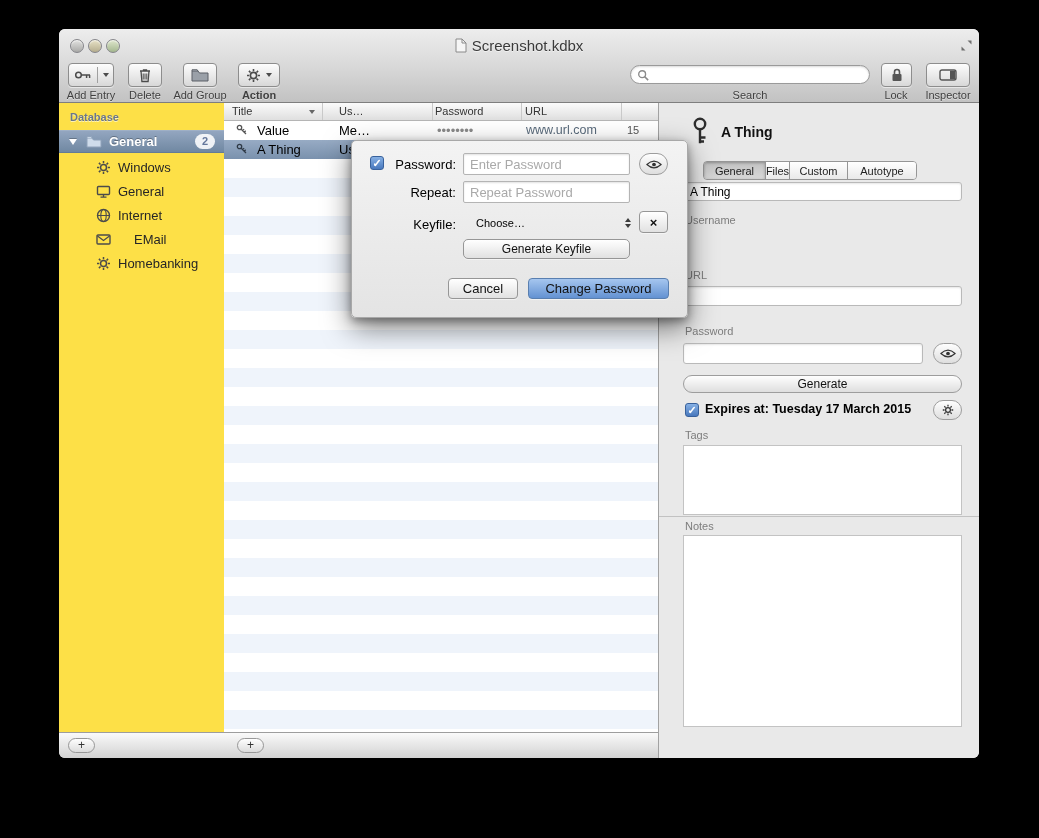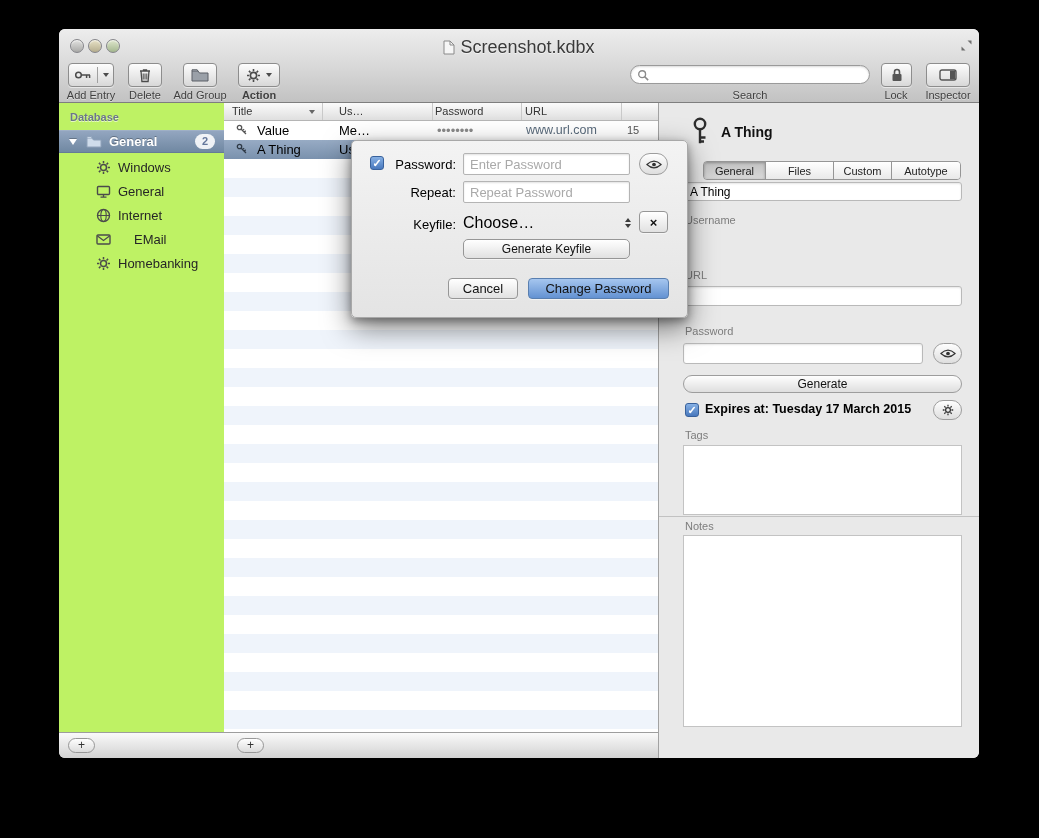--- a/index.html
+++ b/index.html
@@ -5,30 +5,30 @@
   html,body{margin:0;padding:0;background:#000;}
   body{font-family:"Liberation Sans",sans-serif;}
   .abs{position:absolute;}
   #screen{position:relative;width:1039px;height:838px;background:#000;overflow:hidden;}
   #window{left:59px;top:29px;width:920px;height:729px;border-radius:6px;background:#e9e9e9;overflow:hidden;box-shadow:0 18px 45px rgba(0,0,0,.65);}
   #titlebar{left:0;top:0;width:920px;height:74px;background:linear-gradient(180deg,#ededed 0%,#dadada 48%,#c2c2c2 100%);border-bottom:1px solid #7e7e7e;box-sizing:border-box;}
   .tl{width:12px;height:12px;border-radius:50%;border:1px solid #85858a;box-shadow:inset 0 1px 1px rgba(255,255,255,.7);}
   .tl1{background:linear-gradient(180deg,#e2e2e0,#a9a9a7);}
   .tl2{background:linear-gradient(180deg,#e8e2c6,#b5ad8e);}
   .tl3{background:linear-gradient(180deg,#dfe7cd,#a4b78f);}
-  .win-title{font-size:18px;color:#3a3a3a;text-shadow:0 1px 0 rgba(255,255,255,.55);}
+  .win-title{font-size:15px;color:#3a3a3a;text-shadow:0 1px 0 rgba(255,255,255,.55);}
   .tool-btn{background:linear-gradient(180deg,#fdfdfd,#d8d8d8);border:1px solid #8d8d8d;border-radius:4px;box-shadow:0 1px 0 rgba(255,255,255,.55);display:flex;align-items:center;justify-content:center;box-sizing:border-box;}
   .tool-label{font-size:11px;color:#3f3f3f;text-align:center;text-shadow:0 1px 0 rgba(255,255,255,.45);}
   .search-pill{background:#fff;border:1px solid #9a9a9a;border-radius:10px;display:flex;align-items:center;padding:0 6px;gap:4px;box-sizing:border-box;box-shadow:inset 0 1px 2px rgba(0,0,0,.15);}
   .search-pill input{border:none;outline:none;flex:1;font-size:12px;background:transparent;height:15px;}
   .tri-dn{width:0;height:0;border-left:3.5px solid transparent;border-right:3.5px solid transparent;border-top:4.5px solid #4b4b4b;}
   .tri-dn-sm{width:0;height:0;border-left:3px solid transparent;border-right:3px solid transparent;border-top:4px solid #666;}
   .tri-up-xs{width:0;height:0;border-left:3.5px solid transparent;border-right:3.5px solid transparent;border-bottom:4.5px solid #3c3c3c;}
   .tri-dn-xs{width:0;height:0;border-left:3.5px solid transparent;border-right:3.5px solid transparent;border-top:4.5px solid #3c3c3c;}
-  #sidebar{left:0;top:74px;width:181px;height:629px;background:#bef264;border-right:1px solid #a9b0b9;box-sizing:border-box;}
+  #sidebar{left:0;top:74px;width:181px;height:629px;background:#fde047;border-right:1px solid #a9b0b9;box-sizing:border-box;}
   .sb-header{font-size:11px;font-weight:bold;color:#6b7689;text-shadow:0 1px 0 rgba(255,255,255,.6);}
   .sb-group{left:0;top:27px;width:165px;height:23px;background:linear-gradient(180deg,#93a6c0 0%,#7088a2 100%);border-top:1px solid #9fb0c6;border-bottom:1px solid #647c96;box-sizing:border-box;display:flex;align-items:center;}
   .sb-group-label{font-size:13px;font-weight:bold;color:#fff;text-shadow:0 -1px 0 rgba(0,0,0,.3);}
   .badge{background:rgba(255,255,255,.88);color:#64779b;font-weight:bold;font-size:11px;border-radius:9px;padding:0 7px;line-height:15px;}
   .sb-item{position:absolute;left:0;width:165px;height:24px;display:flex;align-items:center;}
   .sb-item-label{font-size:13px;color:#262626;}
   .disc{width:0;height:0;border-left:4.5px solid transparent;border-right:4.5px solid transparent;border-top:6px solid #fff;filter:drop-shadow(0 -1px 0 rgba(0,0,0,.25));}
   #entrylist{left:165px;top:74px;width:434px;height:629px;background:#fff;}
   .list-header{left:0;top:0;width:434px;height:18px;background:linear-gradient(180deg,#fbfbfb,#dfdfdf);border-bottom:1px solid #b5b5b5;box-sizing:border-box;}
   .hcell{position:absolute;top:2px;font-size:11px;color:#333;}
@@ -280,21 +280,21 @@
     <span class="abs" style="left:31px;top:13px;display:inline-flex;">
       <svg width="20" height="30" viewBox="0 0 20 30">
             <circle cx="10" cy="8" r="5.2" fill="none" stroke="#2e2e2e" stroke-width="2.4"></circle>
             <path d="M10 13.2v14M10 21.5h5.5M10 25.5h4" stroke="#2e2e2e" stroke-width="2.4" fill="none"></path>
           </svg>
     </span>
     <span class="abs insp-title" style="left:62px;top:21px;">A Thing</span>
 
     <div class="tabs" style="left:44px;top:58px;">
       <div class="tab active" style="width:62px;">General</div>
-      <div class="tab" style="width:68px;">Files</div>
+      <div class="tab" style="width:24px;">Files</div>
       <div class="tab" style="width:58px;">Custom</div>
       <div class="tab" style="width:68px;">Autotype</div>
     </div>
 
     <input class="ifield" style="left: 24px; top: 79px; width: 279px; height: 19px;" value="A Thing">
 
     <span class="insp-label" style="left:26px;top:111px;">Username</span>
 
     <span class="insp-label" style="left:26px;top:166px;">URL</span>
     <input class="ifield" style="left: 24px; top: 183px; width: 279px; height: 20px;" value="">
@@ -352,21 +352,21 @@
               <circle cx="9" cy="5" r="2.1" fill="#333"></circle>
             </svg>
       </span>
     </div>
 
     <span class="sheet-label" style="left:20px;top:44px;width:84px;">Repeat:</span>
     <input class="sfield" style="left: 111px; top: 40px; width: 167px; height: 22px;" placeholder="Repeat Password">
 
     <span class="sheet-label" style="left:20px;top:76px;width:84px;">Keyfile:</span>
     <div class="abs" style="left:111px;top:71px;width:172px;height:22px;display:flex;align-items:center;">
-      <span style="margin-left:0;font-size:16px;color:#000;">Choose…</span>
+      <span style="margin-left:13px;font-size:11px;color:#000;">Choose…</span>
       <span style="position:absolute;right:4px;display:flex;flex-direction:column;gap:2px;align-items:center;">
         <span class="tri-up-xs"></span>
             <span class="tri-dn-xs"></span>
       </span>
     </div>
     <div class="push-btn" style="left:287px;top:70px;width:29px;height:22px;font-weight:bold;">×</div>
 
     <div class="push-btn" style="left:111px;top:98px;width:167px;height:20px;font-size:12px;border-radius:5px;">Generate Keyfile</div>
 
     <div class="push-btn" style="left:96px;top:137px;width:70px;height:21px;">Cancel</div>

